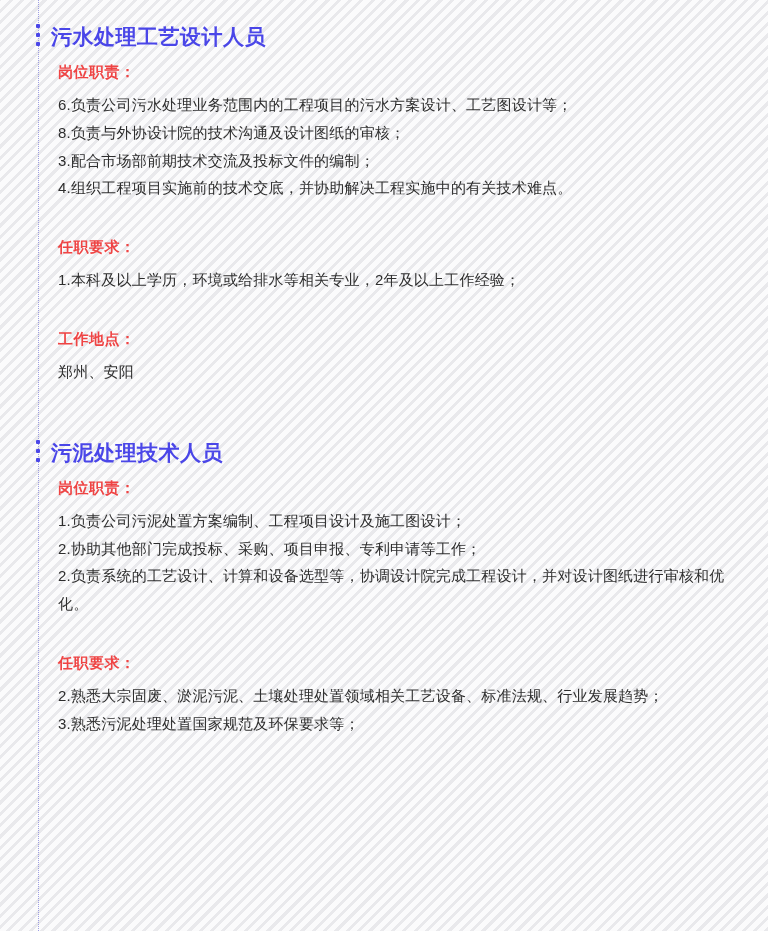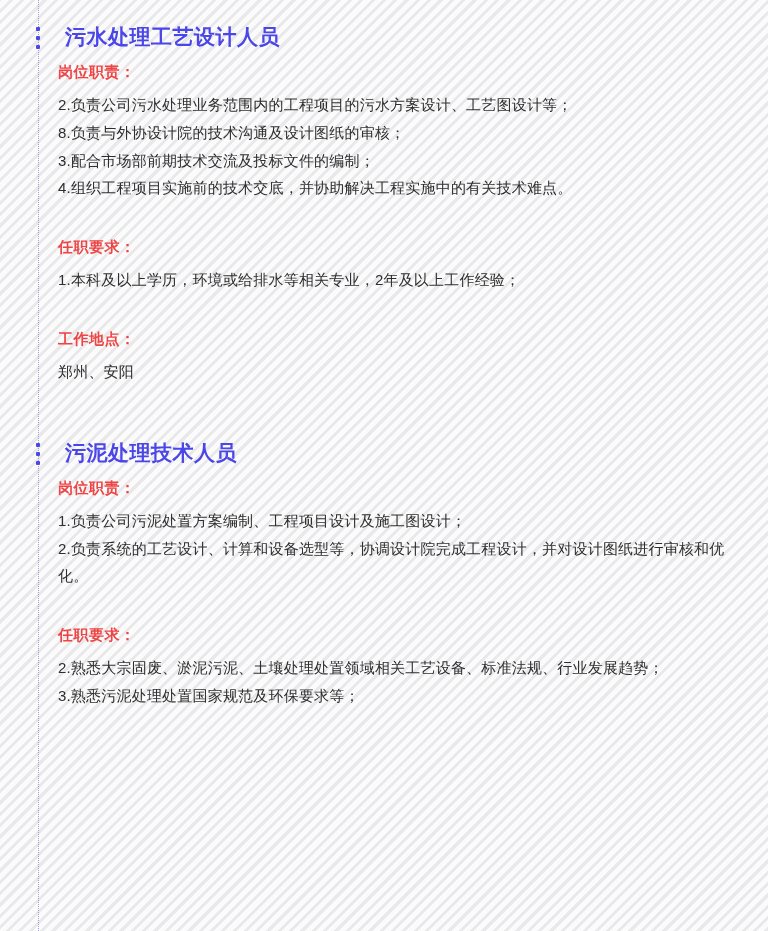--- a/index.html
+++ b/index.html
@@ -49,22 +49,22 @@
     padding: 24px 36px 0 38px;
     box-sizing: border-box;
   }
 
   .job-block {
     margin-bottom: 10px;
   }
 
   .job-title-row {
     display: flex;
-    align-items: flex-end;
-    gap: 24px;
+    align-items: flex-start;
+    gap: 10px;
     margin-bottom: 14px;
   }
 
   .title-marker {
     flex: 0 0 auto;
     width: 5px;
     height: 22px;
     margin-left: -2px;
     display: flex;
     flex-direction: column;
@@ -123,21 +123,21 @@
         <span class="title-marker">
           <i></i>
             <i></i>
             <i></i>
         </span>
         <span class="job-title">污水处理工艺设计人员</span>
       </div>
 
       <div class="section">
         <div class="section-heading">岗位职责：</div>
-        <p class="section-line">2.负责公司污水处理业务范围内的工程项目的污水方案设计、工艺图设计等；</p>
+        <p class="section-line">6.负责公司污水处理业务范围内的工程项目的污水方案设计、工艺图设计等；</p>
         <p class="section-line">8.负责与外协设计院的技术沟通及设计图纸的审核；</p>
         <p class="section-line">3.配合市场部前期技术交流及投标文件的编制；</p>
         <p class="section-line">4.组织工程项目实施前的技术交底，并协助解决工程实施中的有关技术难点。</p>
       </div>
 
       <div class="gap-lg"></div>
 
       <div class="section">
         <div class="section-heading">任职要求：</div>
         <p class="section-line">1.本科及以上学历，环境或给排水等相关专业，2年及以上工作经验；</p>
@@ -159,20 +159,21 @@
           <i></i>
             <i></i>
             <i></i>
         </span>
         <span class="job-title">污泥处理技术人员</span>
       </div>
 
       <div class="section">
         <div class="section-heading">岗位职责：</div>
         <p class="section-line">1.负责公司污泥处置方案编制、工程项目设计及施工图设计；</p>
+        <p class="section-line">2.协助其他部门完成投标、采购、项目申报、专利申请等工作；</p>
         <p class="section-line">2.负责系统的工艺设计、计算和设备选型等，协调设计院完成工程设计，并对设计图纸进行审核和优化。</p>
       </div>
 
       <div class="gap-lg"></div>
 
       <div class="section">
         <div class="section-heading">任职要求：</div>
         <p class="section-line">2.熟悉大宗固废、淤泥污泥、土壤处理处置领域相关工艺设备、标准法规、行业发展趋势；</p>
         <p class="section-line">3.熟悉污泥处理处置国家规范及环保要求等；</p>
       </div>

